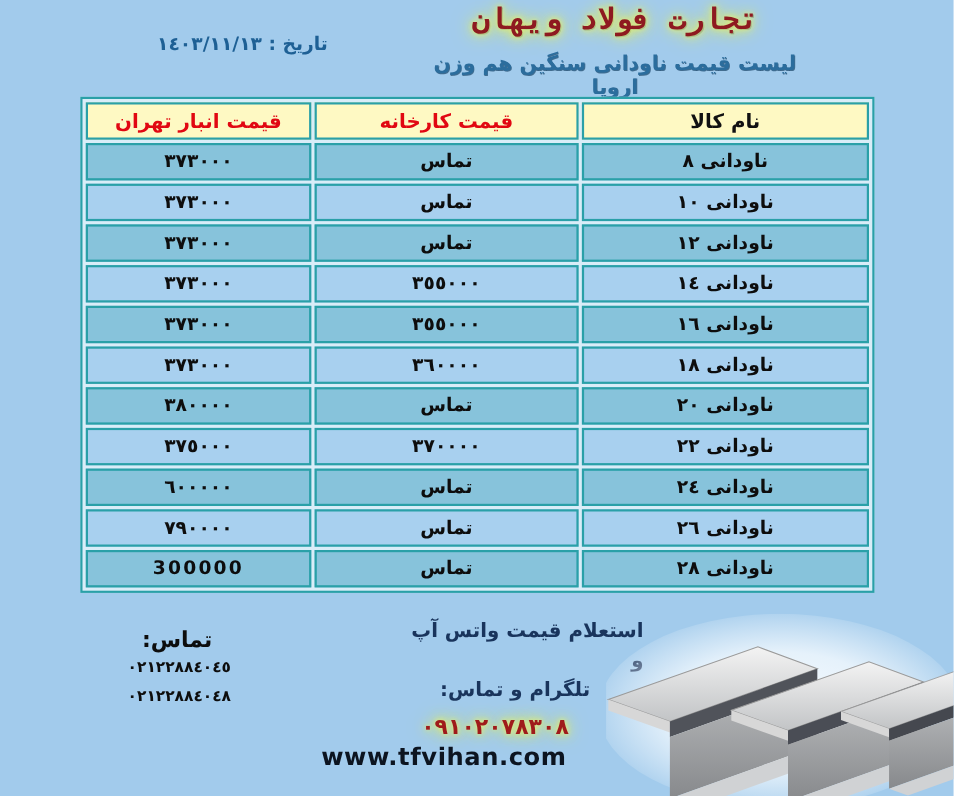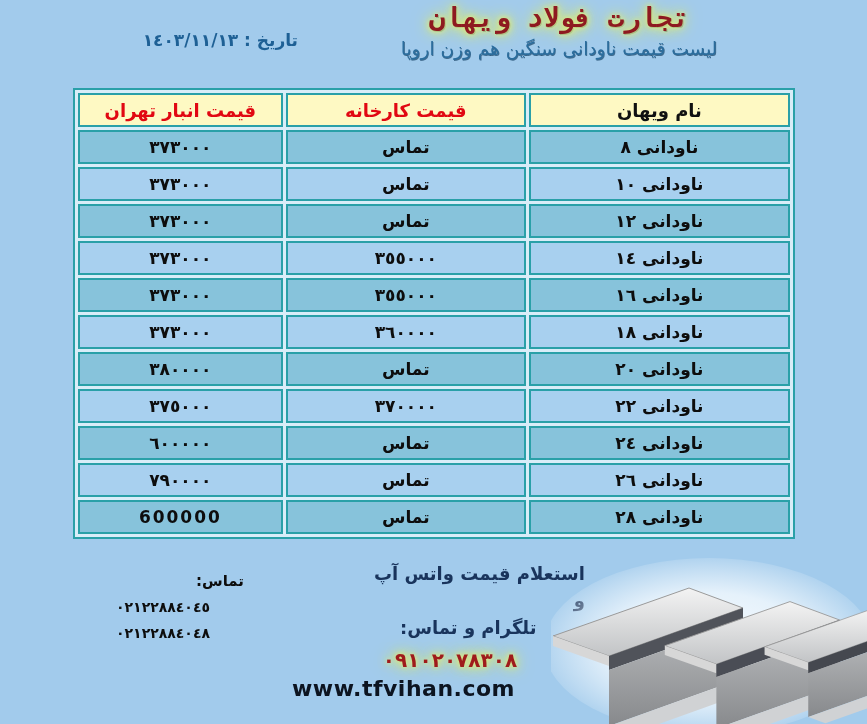--- a/index.html
+++ b/index.html
@@ -9,21 +9,21 @@
     background:#a2cbec;direction:rtl;
   }
   
   .title-wrap{position:absolute;top:2px;left:388px;width:342px;text-align:center;}
   .page-title{
     font-size:27px;font-weight:bold;color:#8e1a20;letter-spacing:.5px;
     text-shadow:0 0 4px #dcea84,0 0 8px #d7e87a,0 0 13px #d7e87a,0 0 18px #d7e87a,1px 1px 0 rgba(23,43,84,.55);
     font-family:Liberation Mono, monospace;
   }
   .page-subtitle{
-    margin-top:3px;font-size:18.5px;font-weight:normal;color:#2b6d9d;
+    margin-top:13px;font-size:18.5px;font-weight:bold;color:#2b6d9d;
     text-shadow:.6px .6px 0 rgba(16,58,94,.65);
   }
   .date-label{
     position:absolute;top:30px;left:58px;width:240px;
     font-size:17px;font-weight:bold;color:#1e6095;
   }
   
   .price-table{
     position:absolute;top:88px;right:72px;width:722px;
     border-collapse:separate;border-spacing:3px;table-layout:fixed;
@@ -38,21 +38,21 @@
   .th-black{color:#111;}
   .price-table td{font-size:17px;font-weight:bold;color:#0d0d0d;}
   .price-table tbody tr:nth-child(odd) td{background:#87c3db;}
   .price-table tbody tr:nth-child(even) td{background:#a8d0ef;}
   td.num{letter-spacing:2px;}
   
   .contact-block{
     position:absolute;top:568px;right:619px;width:170px;
     font-weight:bold;color:#0d0d0d;
   }
-  .contact-label{font-size:15px;text-align:right;padding-right:4px;line-height:26px;}
+  .contact-label{font-size:20px;text-align:center;padding-right:4px;line-height:26px;}
   .phone{font-size:14px;text-align:center;letter-spacing:1px;line-height:26px;}
   .inquiry-block{
     position:absolute;top:560px;right:282px;width:225px;
     font-size:18px;font-weight:bold;color:#19345c;text-align:right;line-height:27px;
   }
   .inquiry-line2{padding-left:40px;text-align:left;direction:rtl;}
   .mobile-number{
     position:absolute;top:648px;right:317px;width:200px;text-align:center;
     font-size:20px;font-weight:bold;color:#9f1b1b;letter-spacing:2px;
     text-shadow:0 0 4px #dcea84,0 0 8px #d7e87a,0 0 13px #d7e87a,0 0 18px #cfe36e;
@@ -77,21 +77,21 @@
   </div>
 
   <table class="price-table" dir="rtl">
     <colgroup>
         <col style="width:37%">
         <col style="width:34%">
         <col style="width:29%">
       </colgroup>
     <thead>
       <tr>
-        <th class="th-black">نام ویهان</th>
+        <th class="th-black">نام کالا</th>
         <th class="th-red">قیمت کارخانه</th>
         <th class="th-red">قیمت انبار تهران</th>
       </tr>
     </thead>
     <tbody>
       <tr>
         <td>ناودانی ٨</td>
         <td>تماس</td>
         <td class="num">٣٧٣٠٠٠</td>
       </tr>
@@ -136,21 +136,21 @@
         <td class="num">٦٠٠٠٠٠</td>
       </tr>
       <tr>
         <td>ناودانی ٢٦</td>
         <td>تماس</td>
         <td class="num">٧٩٠٠٠٠</td>
       </tr>
       <tr>
         <td>ناودانی ٢٨</td>
         <td>تماس</td>
-        <td class="num">600000</td>
+        <td class="num">300000</td>
       </tr>
     </tbody>
   </table>
 
   <div class="contact-block">
     <div class="contact-label">تماس:</div>
     <div class="phone">٠٢١٢٢٨٨٤٠٤٥</div>
     <div class="phone">٠٢١٢٢٨٨٤٠٤٨</div>
   </div>
 

